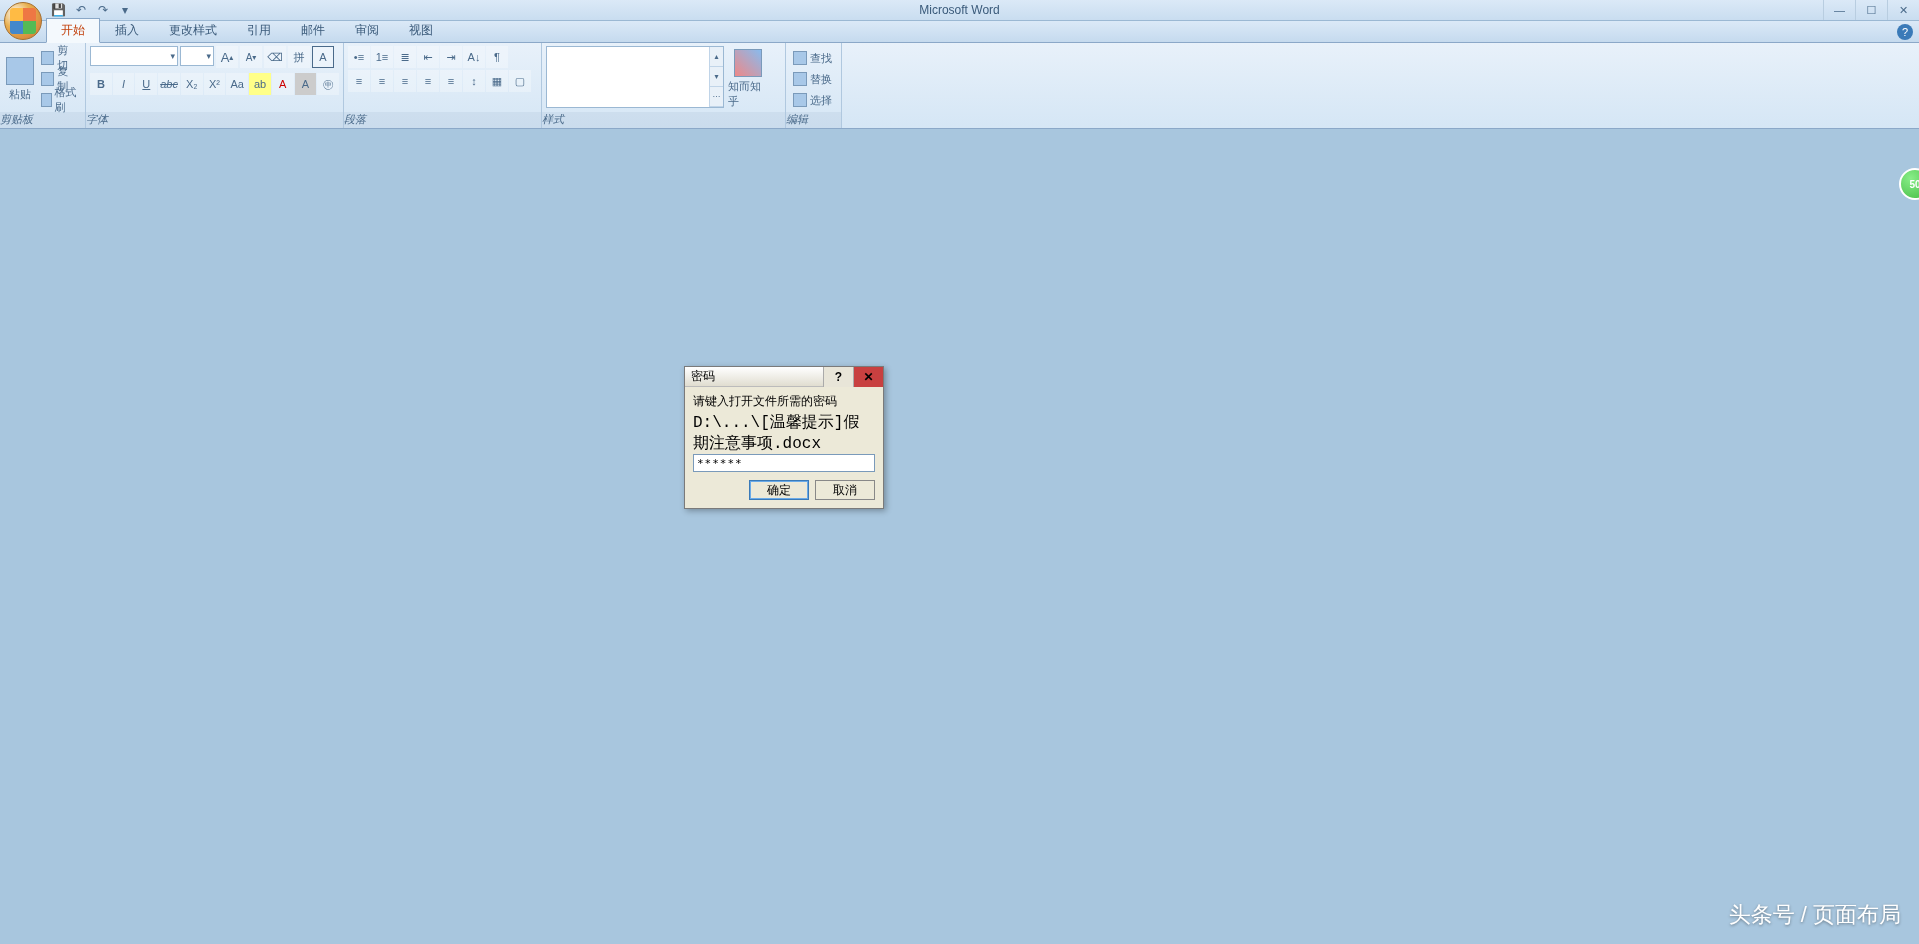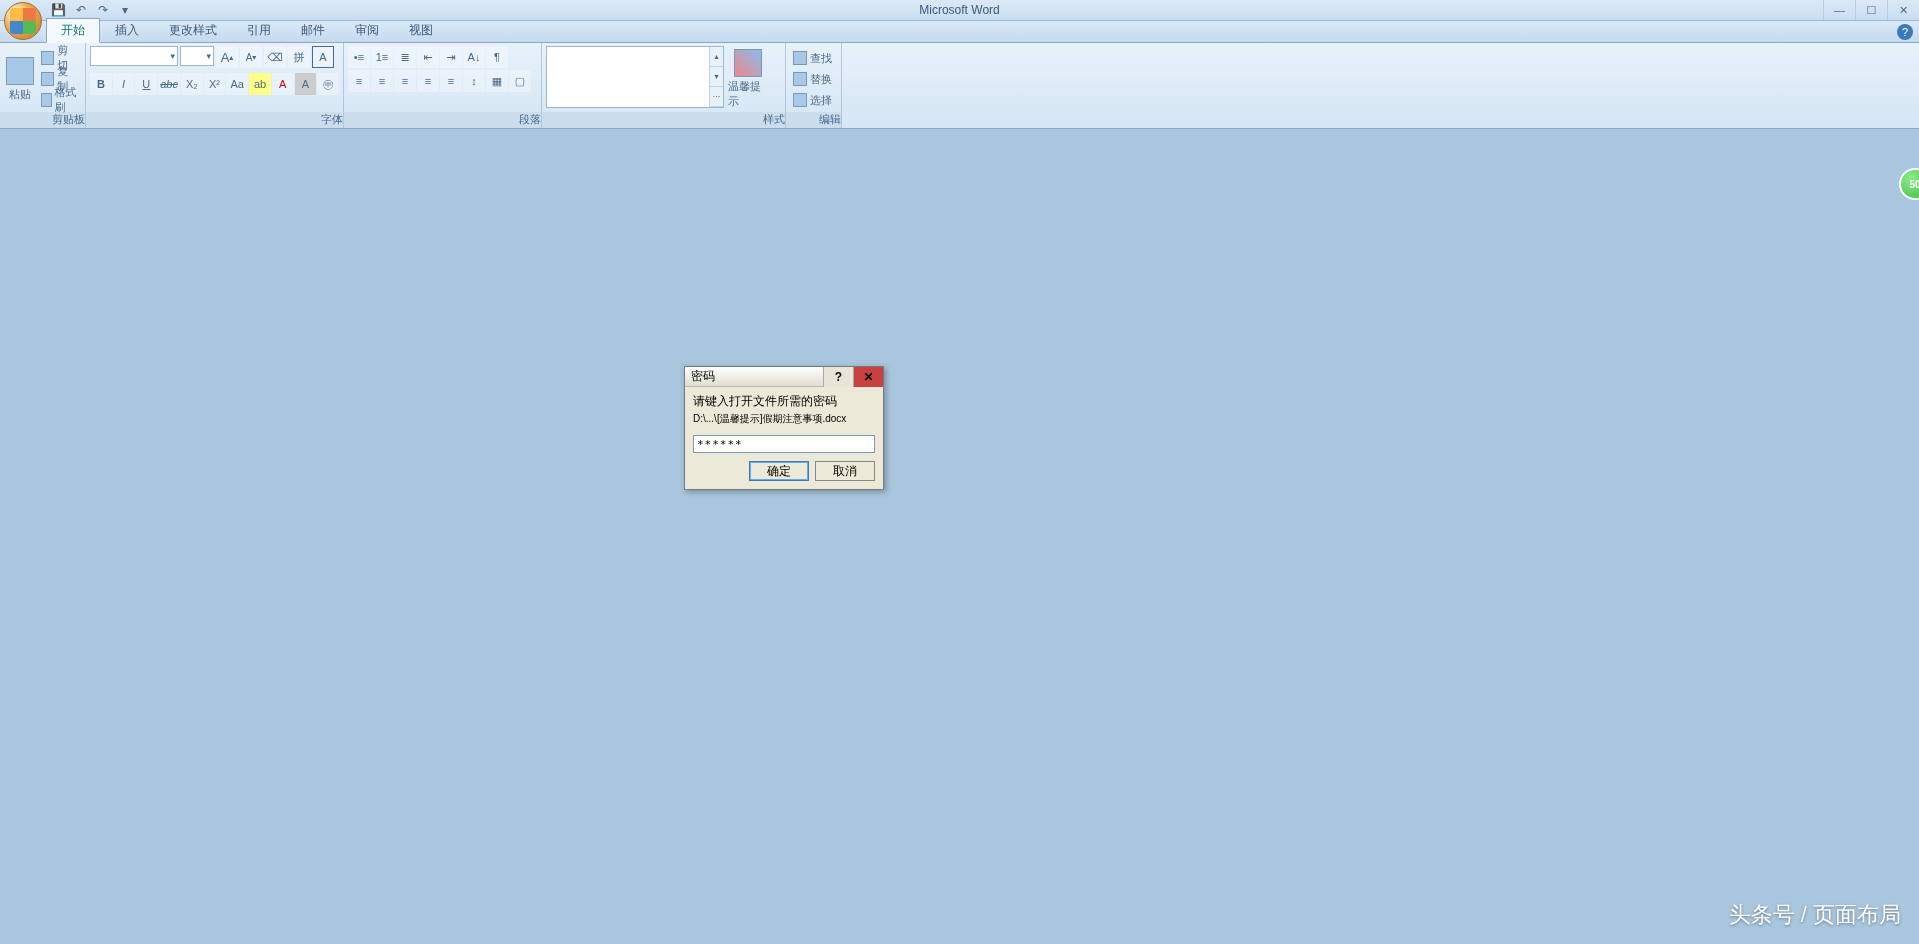--- a/index.html
+++ b/index.html
@@ -11,28 +11,28 @@
 .office-btn-inner { width:26px; height:26px; background:conic-gradient(#e74 0 25%,#5b5 25% 50%,#48c 50% 75%,#fb4 75%); border-radius:3px; }
 .qat { margin-left:50px; display:flex; gap:4px; align-items:center; }
 .qat-btn { width:18px; height:18px; display:flex; align-items:center; justify-content:center; color:#4a6a8a; font-size:12px; cursor:pointer; }
 .title-text { position:absolute; left:50%; transform:translateX(-50%); font-size:12px; color:#3a5a7a; }
 .win-controls { position:absolute; right:0; top:0; display:flex; }
 .win-btn { width:32px; height:20px; display:flex; align-items:center; justify-content:center; color:#4a6a8a; font-size:11px; cursor:pointer; border-left:1px solid #b8cde0; }
 
 
 .tabstrip { height:22px; background:linear-gradient(#dbe9f7,#c5daee); display:flex; align-items:flex-end; padding-left:46px; border-bottom:1px solid #8ba8c8; position:relative; }
 .tab { padding:3px 14px; font-size:12px; color:#3a5a7a; cursor:pointer; border:1px solid transparent; border-bottom:none; }
-.tab.active { background:#f4f9fd; border-color:#8ba8c8; border-bottom:1px solid #f4f9fd; margin-bottom:-1px; color:#0f766e; }
+.tab.active { background:#f4f9fd; border-color:#8ba8c8; border-bottom:1px solid #f4f9fd; margin-bottom:-1px; color:#c2410c; }
 .help-btn { position:absolute; right:6px; top:3px; width:16px; height:16px; border-radius:50%; background:#3a7ab8; color:#fff; font-size:11px; display:flex; align-items:center; justify-content:center; cursor:pointer; }
 
 
 .ribbon { height:86px; background:linear-gradient(#e8f1fa,#d5e6f5); display:flex; border-bottom:1px solid #8ba8c8; }
 .group { border-right:1px solid #b0c8df; display:flex; flex-direction:column; padding:3px 4px 0 4px; position:relative; }
 .group-body { flex:1; display:flex; gap:2px; }
-.group-label { height:16px; font-size:11px; color:#4a6a8a; text-align:right; background:rgba(180,200,220,0.3); margin:0 -4px; position:relative; }
+.group-label { height:16px; font-size:11px; color:#4a6a8a; text-align:left; background:rgba(180,200,220,0.3); margin:0 -4px; position:relative;font-style:italic; }
 
 .big-btn { width:36px; display:flex; flex-direction:column; align-items:center; justify-content:center; gap:2px; cursor:pointer; padding:2px; }
 .big-btn .ico { width:28px; height:28px; background:#a8c8e8; border:1px solid #7a9aba; }
 .big-btn .lbl { font-size:11px; color:#4a6a8a; }
 
 .small-col { display:flex; flex-direction:column; gap:1px; justify-content:center; }
 .small-btn { height:20px; display:flex; align-items:center; gap:3px; padding:0 3px; cursor:pointer; font-size:11px; color:#4a6a8a; }
 .small-btn .i { width:14px; height:14px; background:#a8c8e8; border:1px solid #7a9aba; }
 
 .font-row { display:flex; gap:2px; margin-bottom:3px; }
@@ -57,21 +57,21 @@
 
 
 .dialog { position:absolute; left:684px; top:366px; width:200px; background:#ece9d8; border:1px solid #7a7a7a; box-shadow:2px 2px 6px rgba(0,0,0,0.3); }
 .dlg-title { height:20px; background:linear-gradient(#fff,#e0ddd0); display:flex; align-items:center; font-size:12px; padding-left:6px; border-bottom:1px solid #bbb; position:relative; }
 .dlg-btns { position:absolute; right:0; top:0; display:flex; height:20px; }
 .dlg-btn { width:30px; display:flex; align-items:center; justify-content:center; font-size:12px; border-left:1px solid #aaa; cursor:pointer; }
 .dlg-help { background:#e8e5d8; font-weight:bold; }
 .dlg-close { background:#c84040; color:#000; font-weight:bold; }
 .dlg-body { padding:6px 8px 8px 8px; font-size:12px; }
 .dlg-msg { margin-bottom:2px; }
-.dlg-path { font-family:Liberation Sans, sans-serif; font-size:10px; margin-bottom:9px; }
+.dlg-path { font-family:Liberation Mono, monospace; font-size:16px; margin-bottom:0; }
 .dlg-input { width:100%; height:18px; border:1px solid #7a9aba; background:#fff; padding:0 3px; font-size:11px; font-family:monospace; letter-spacing:1px; }
 .dlg-actions { display:flex; justify-content:flex-end; gap:6px; margin-top:8px; }
 .dlg-action { width:60px; height:20px; background:#ece9d8; border:1px solid #888; font-size:12px; cursor:pointer; }
 .dlg-action.primary { border:1px solid #3a7ab8; box-shadow:inset 0 0 0 1px #6aaae8; }
 
 
 .watermark { position:absolute; right:18px; bottom:14px; font-size:22px; color:#fff; text-shadow:0 1px 3px rgba(0,0,0,0.4); font-weight:300; }
 
 
 .green-badge { position:absolute; right:-12px; top:168px; width:32px; height:32px; border-radius:50%; background:radial-gradient(circle at 35% 30%,#8e8,#4b4); border:2px solid #fff; display:flex; align-items:center; justify-content:center; color:#fff; font-size:10px; font-weight:bold; }
@@ -191,21 +191,21 @@
     <div class="group-body">
       <div class="styles-gallery">
         <div class="styles-scroll">
           <div>▴</div>
           <div>▾</div>
           <div>⋯</div>
         </div>
       </div>
       <div class="big-btn" style="width:44px">
         <div class="ico" style="background:linear-gradient(45deg,#e88,#8be)"></div>
-        <div class="lbl">温馨提示</div>
+        <div class="lbl">知而知乎</div>
       </div>
     </div>
     <div class="group-label">样式</div>
   </div>
 
   <div class="group" style="width:56px">
     <div class="group-body">
       <div class="small-col">
         <div class="small-btn">
             <span class="i"></span>

